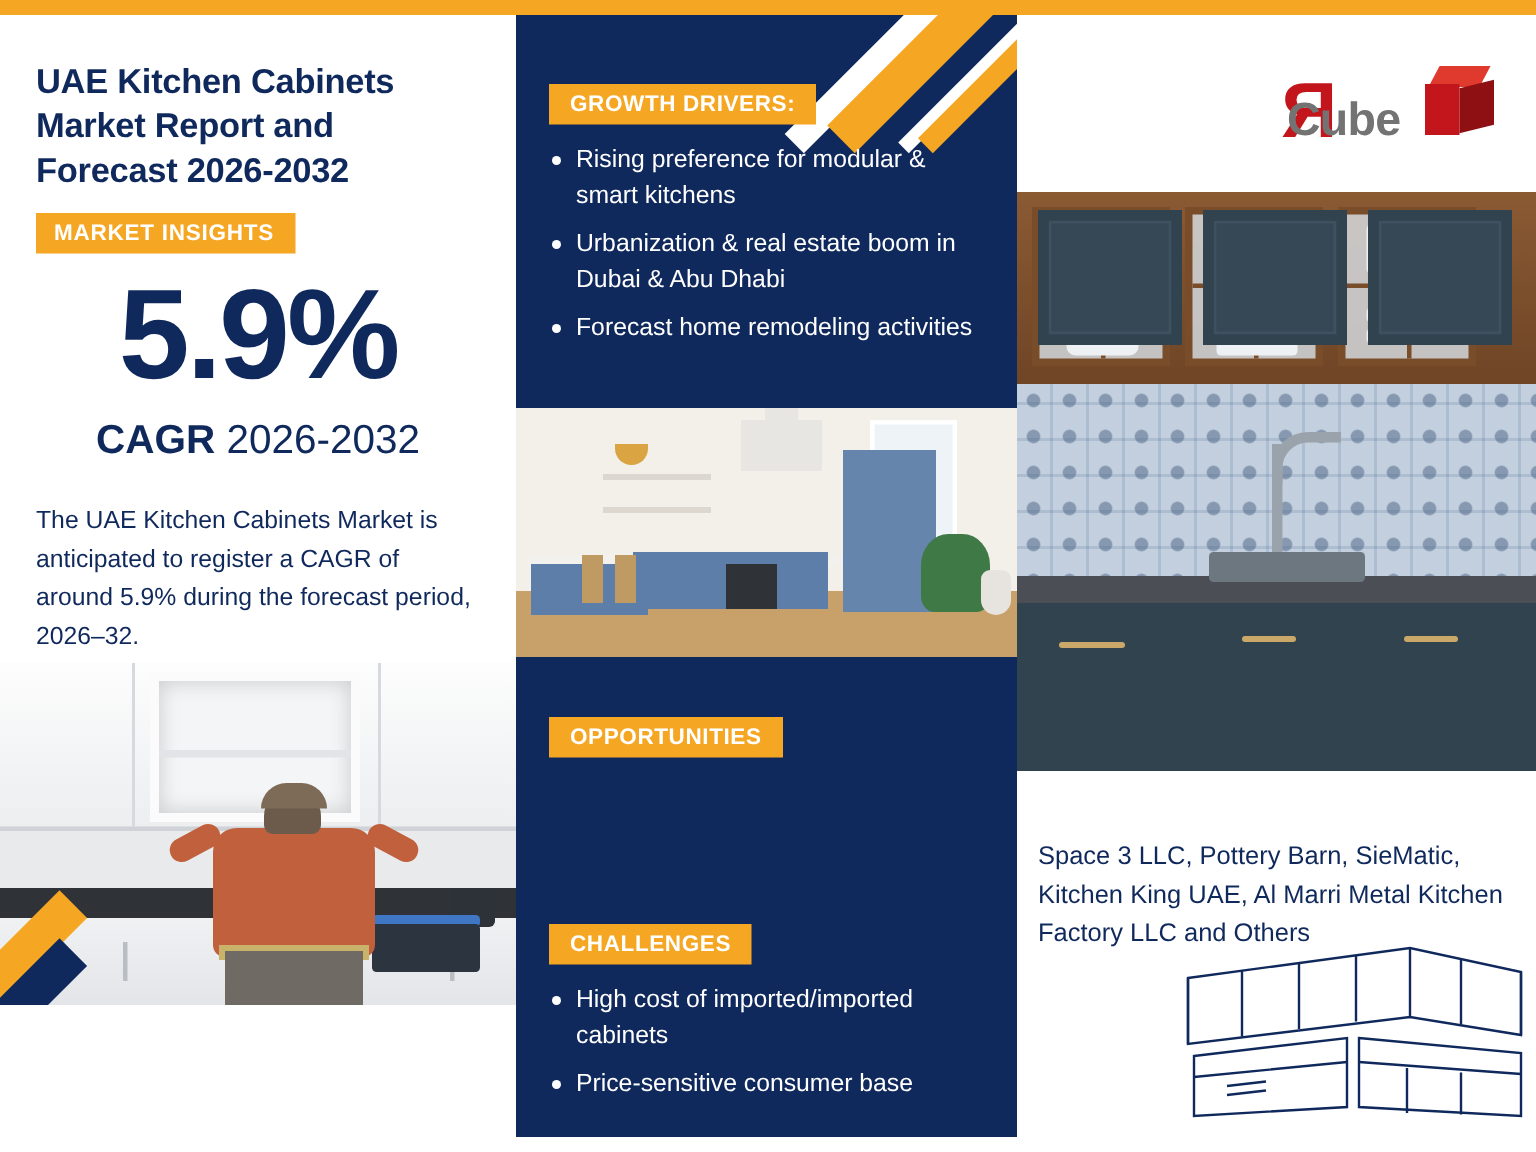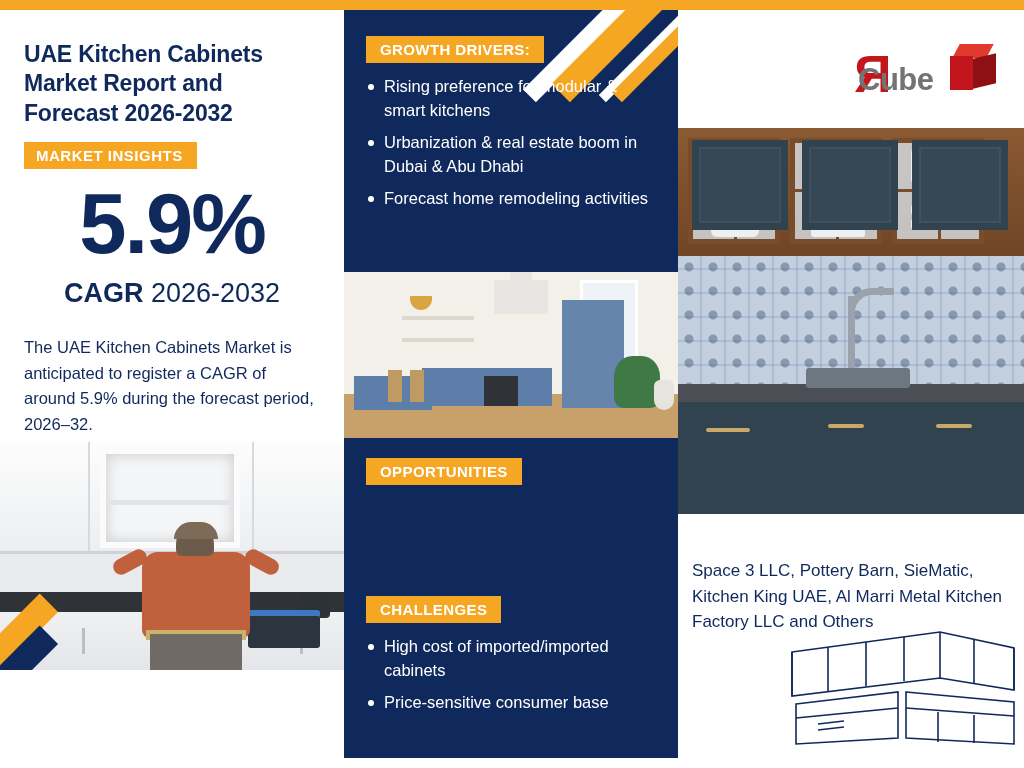--- a/index.html
+++ b/index.html
@@ -171,21 +171,21 @@
 
   .section-badge {
     display: inline-block;
     background: #f5a623;
     color: #ffffff;
     font-weight: bold;
     font-size: 15px;
     letter-spacing: 0.4px;
     padding: 5px 14px;
   }
-  .mid-block { position: relative; padding: 0 22px; }
+  .mid-block { position: relative; padding: 0 22px; margin-top: 20px; }
   .mid-list {
     margin-top: 12px;
     color: #ffffff;
     font-size: 16.5px;
     line-height: 1.45;
     list-style: none;
   }
   .mid-list li {
     position: relative;
     padding-left: 18px;

